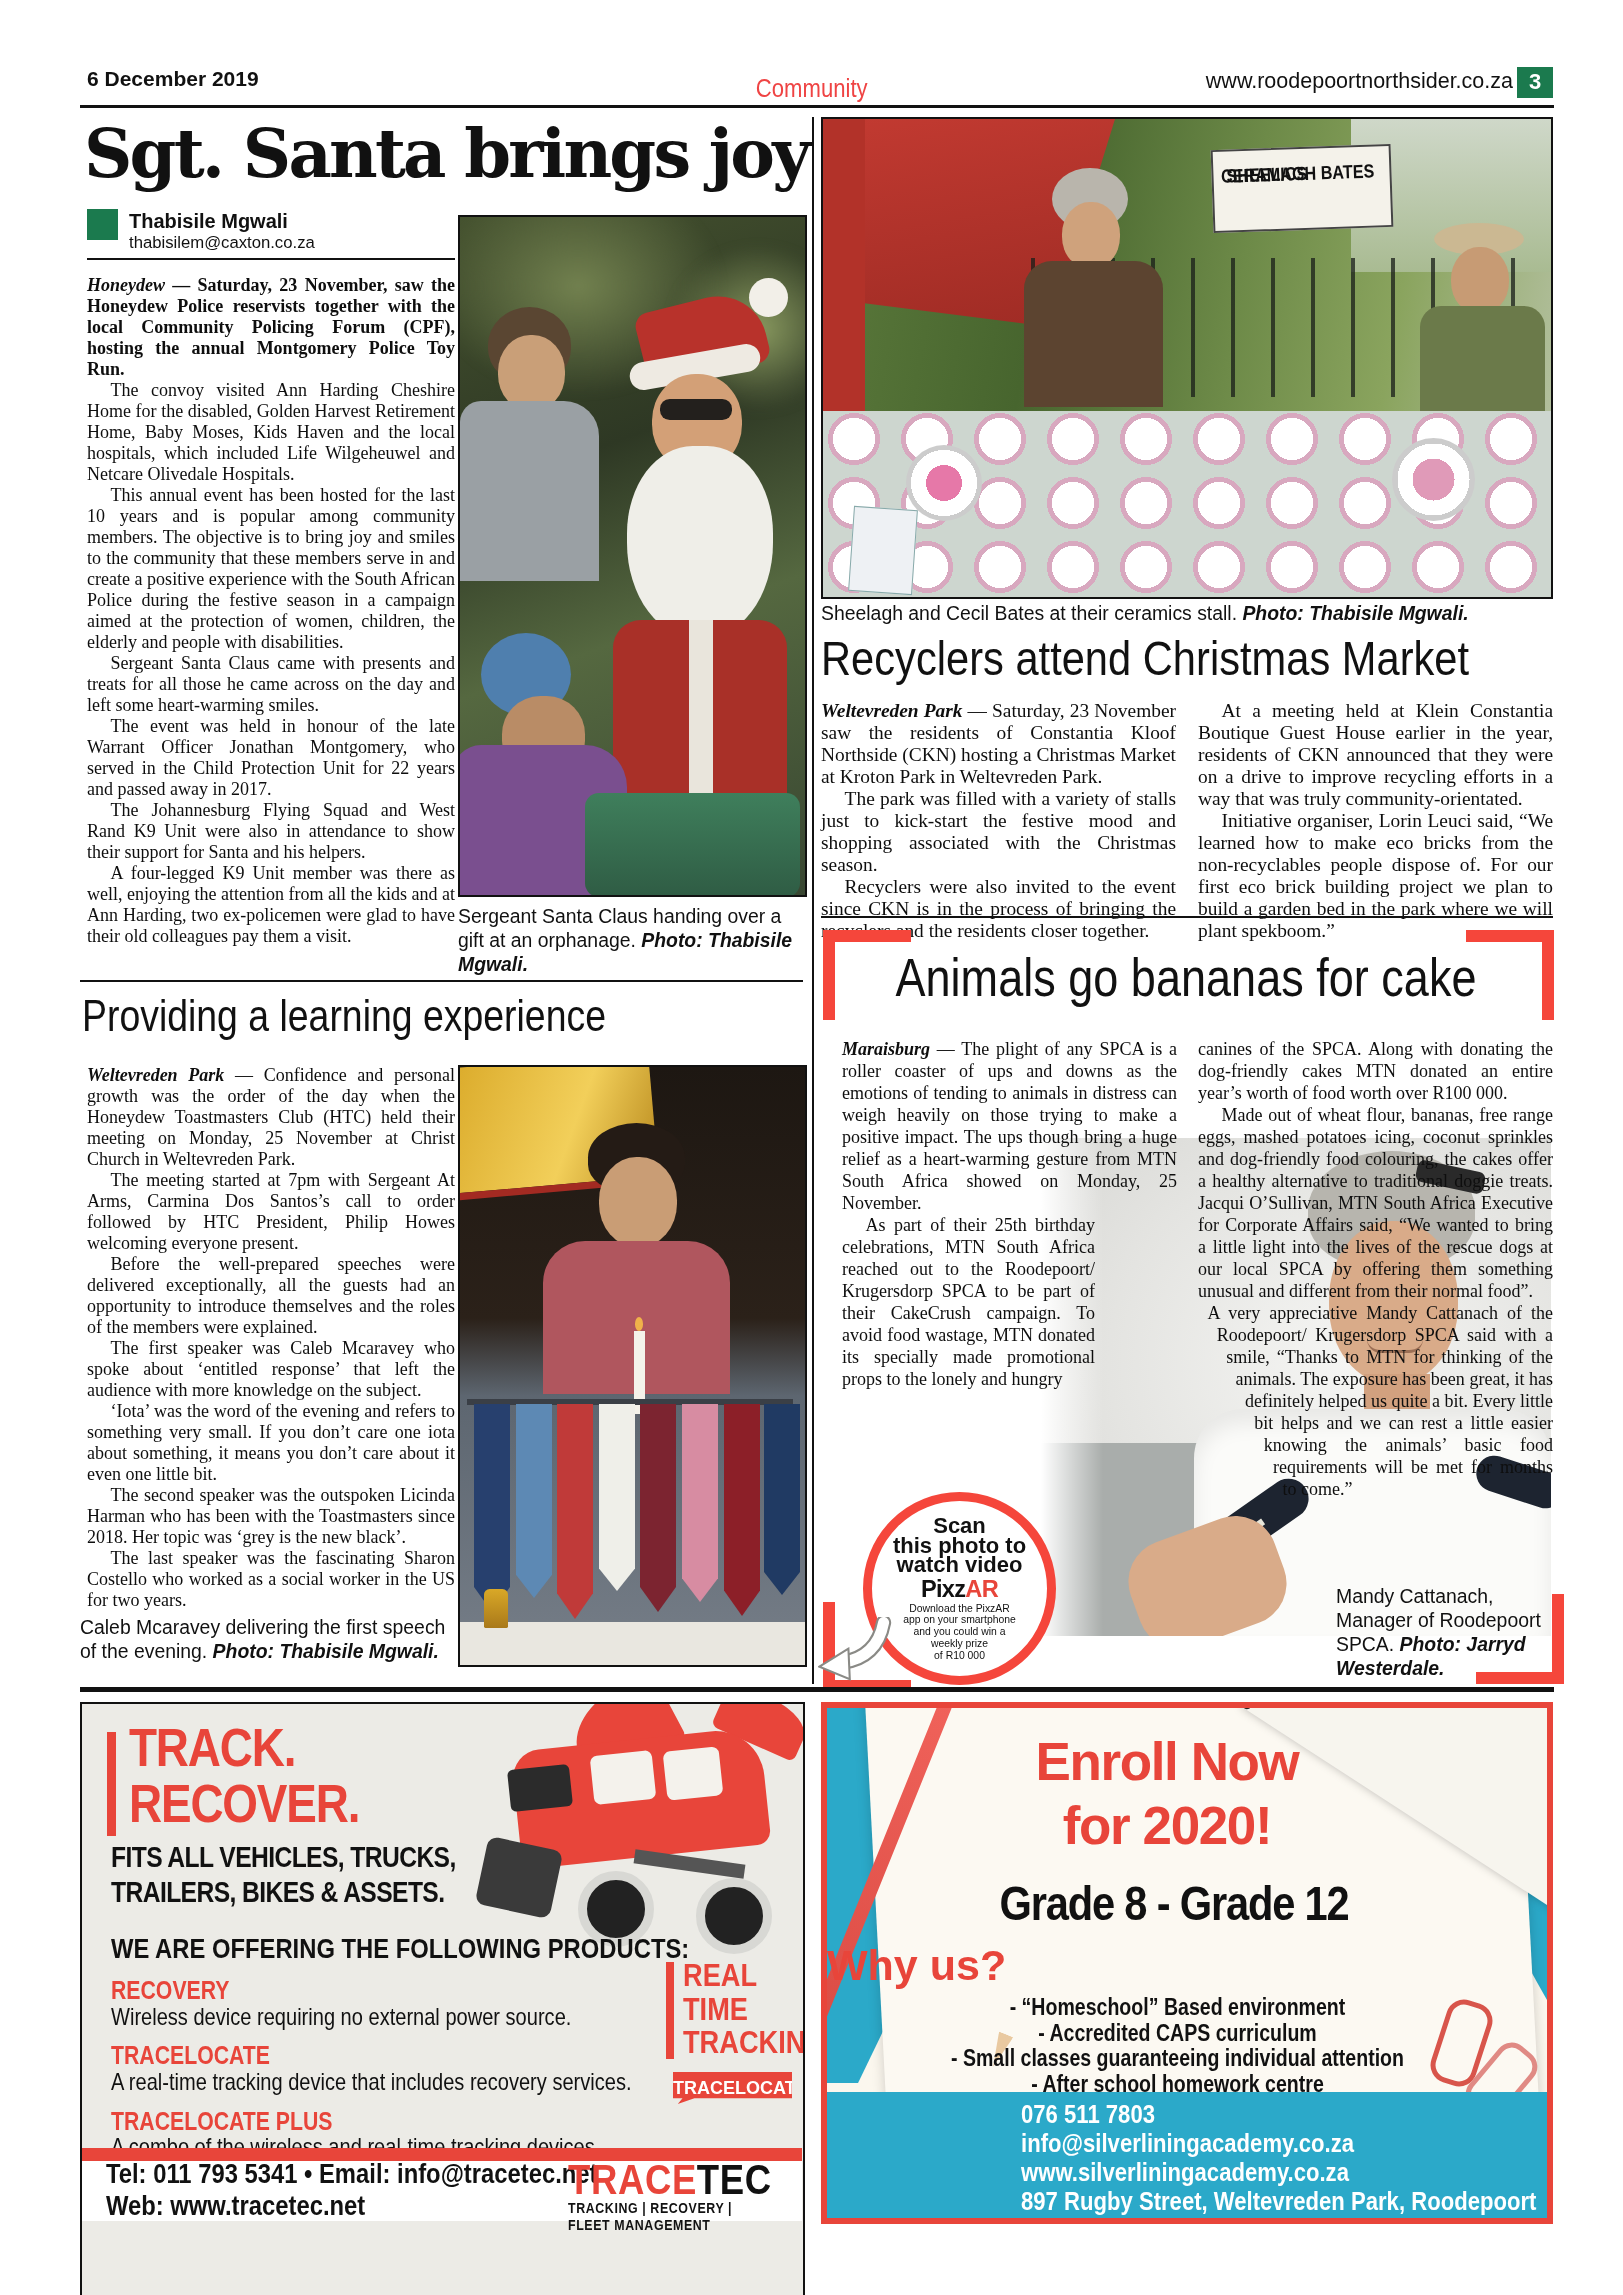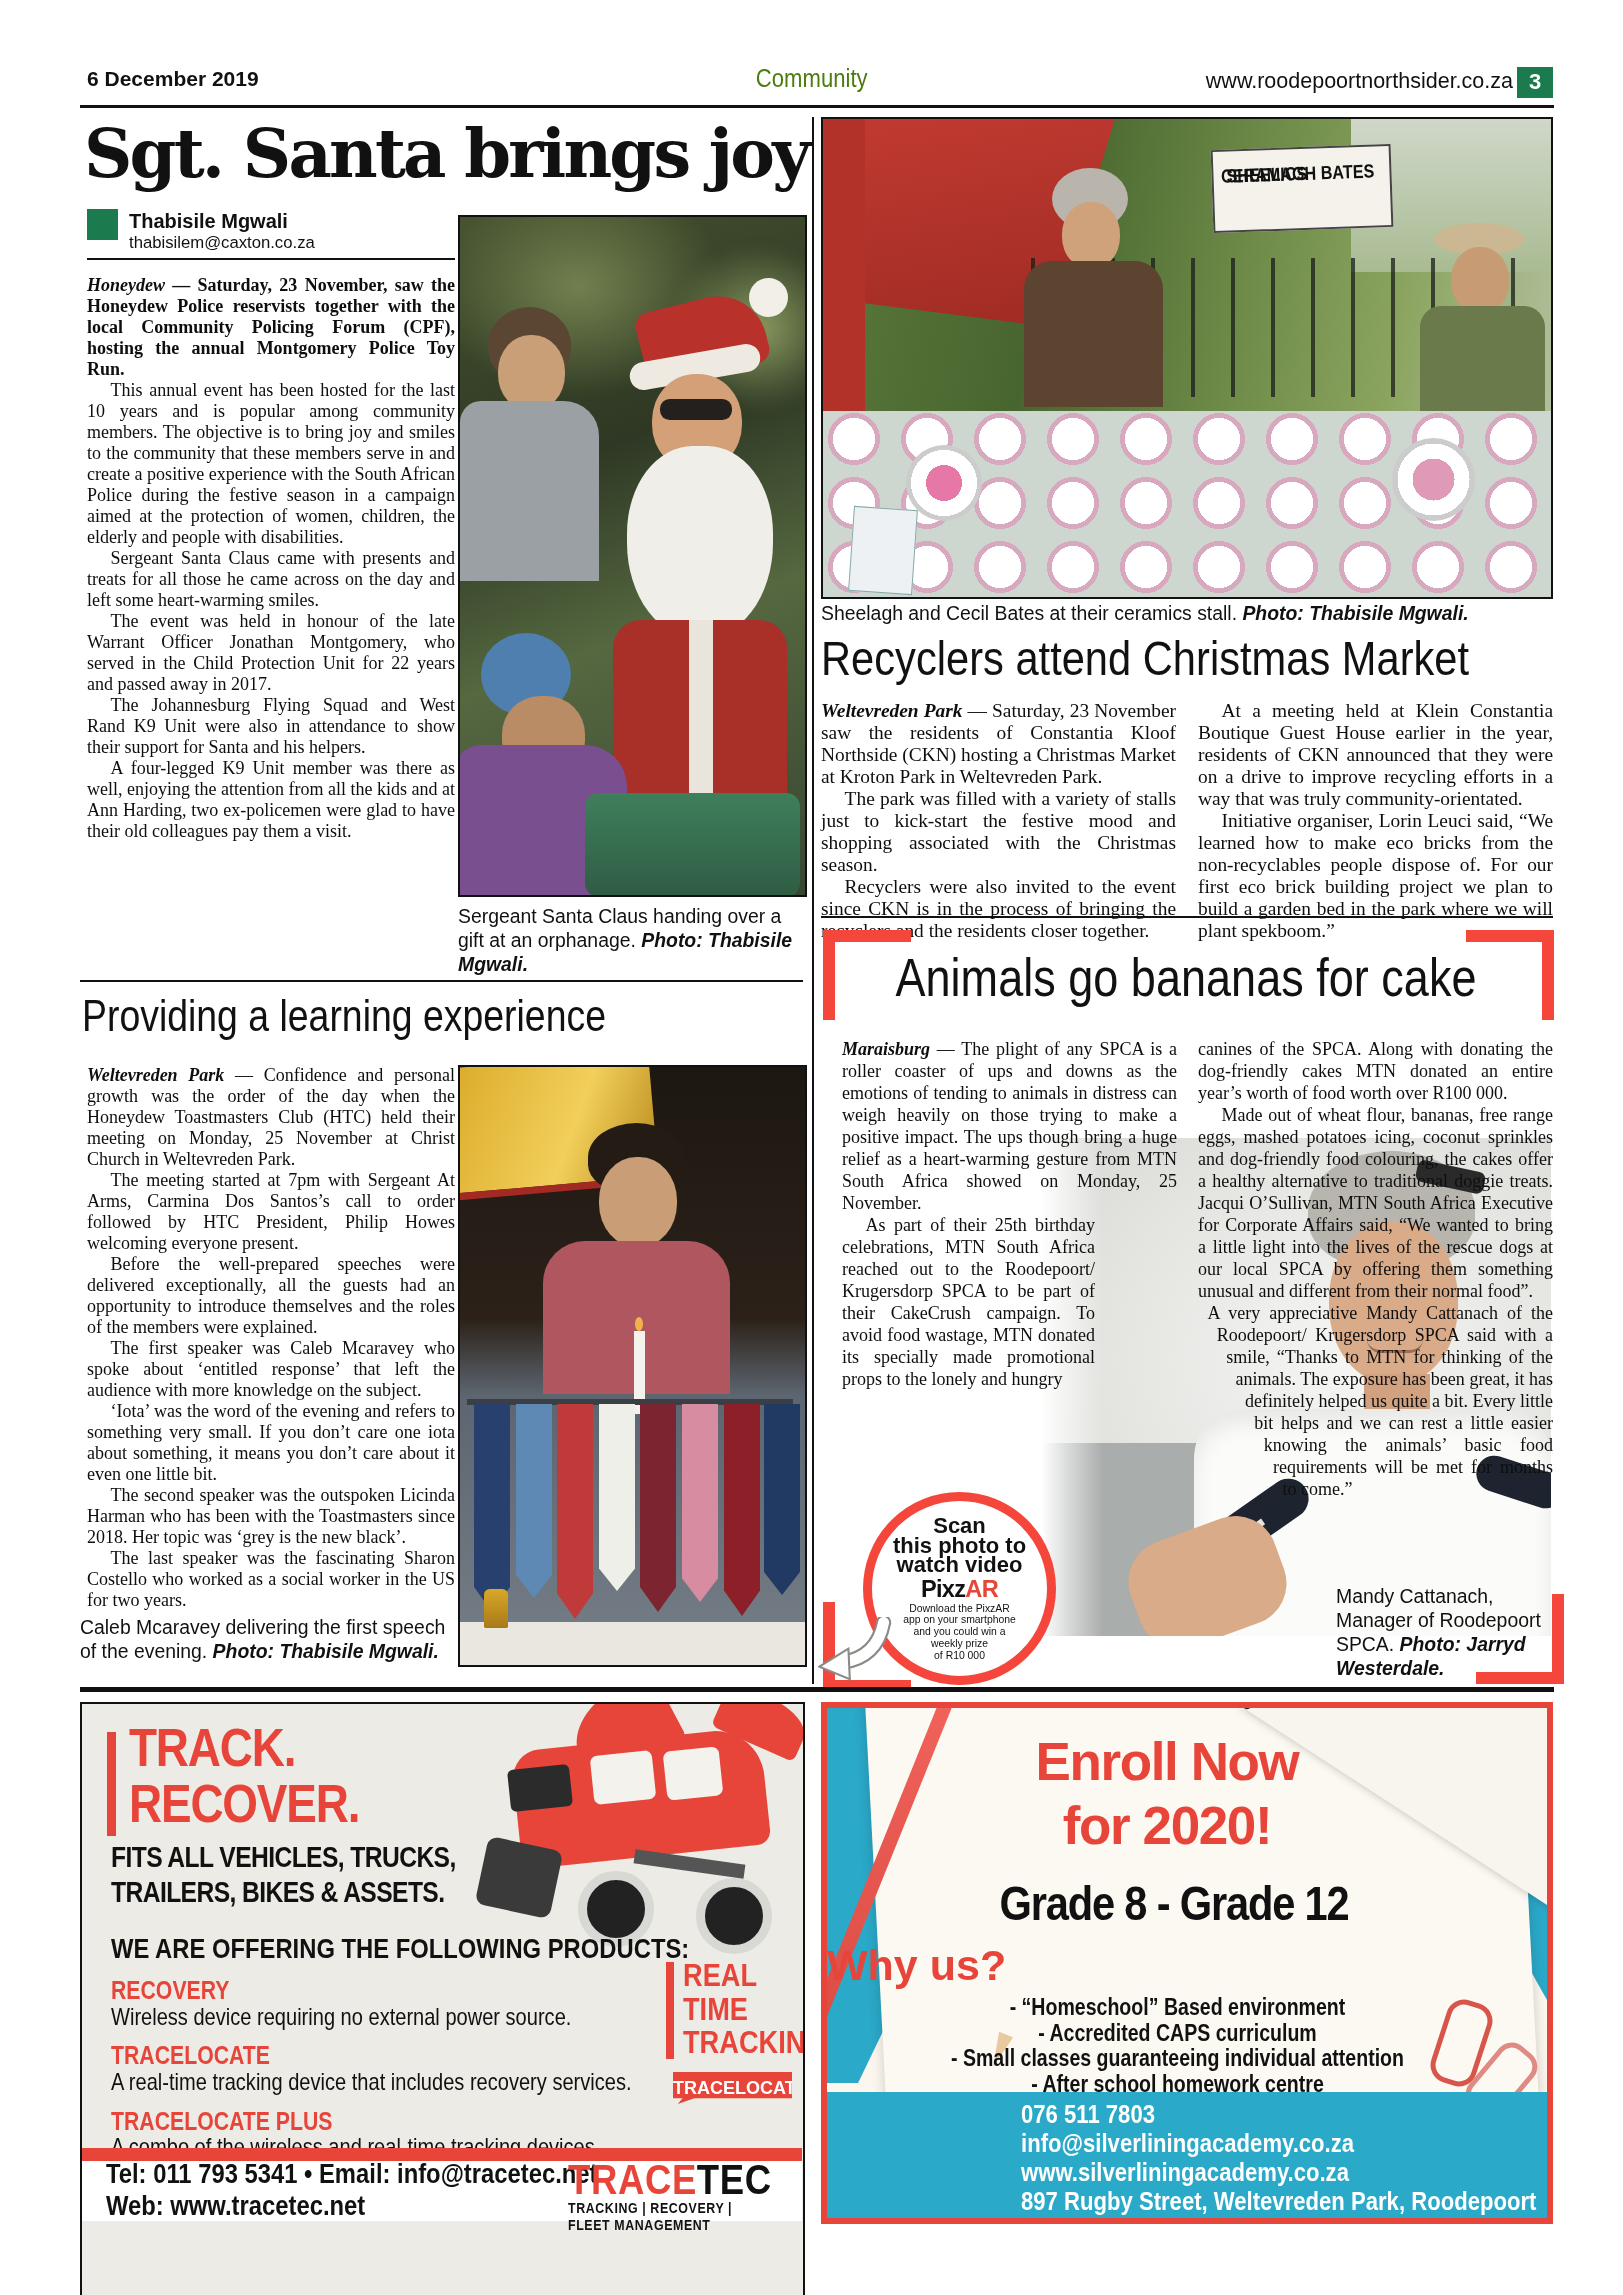--- a/index.html
+++ b/index.html
@@ -1,21 +1,21 @@
 <!DOCTYPE html>
 <html style="font-size:11px"><head>
 <meta charset="utf-8">
 <style>
   html,body{margin:0;padding:0;background:#e8e8e8;}
   .page{position:relative;width:1624px;height:2295px;background:#ffffff;overflow:hidden;
         font-family:"Liberation Sans",sans-serif;color:#111;}
   .abs{position:absolute;}
   
   .hdr-date{font:bold 21px/23.6px "Liberation Sans",sans-serif;}
-  .hdr-section{font:26px/29px "Liberation Sans",sans-serif;color:#4d7c0f;}
+  .hdr-section{font:26px/29px "Liberation Sans",sans-serif;color:#ef4444;margin-top:10px;}
   .hdr-url{font:21.5px/24px "Liberation Sans",sans-serif;}
   .pagebox{background:#1b7a4e;color:#fff;font:bold 22px/30.5px "Liberation Sans",sans-serif;
            width:36px;height:30.5px;text-align:center;}
   .rule{background:#111;}
   .slab{font-family:"DejaVu Serif",serif;font-weight:bold;font-size:67px;line-height:69px;
         letter-spacing:-2.8px;white-space:nowrap;}
   .hl{font-family:"Liberation Sans",sans-serif;font-weight:400;color:#111;white-space:nowrap;}
   .cond{display:inline-block;transform:scaleX(.85);transform-origin:0 50%;}
   .condC{display:block;transform:scaleX(.85);transform-origin:50% 50%;text-align:center;white-space:nowrap;}
   .body{font-family:"Liberation Serif",serif;text-align:justify;color:#0e0e0e;}
@@ -90,20 +90,21 @@
   <div class="abs rule" style="left:812px;top:117px;width:2.1px;height:1567px;"></div>
 
   <div class="abs slab" style="left:84px;top:119px;">Sgt. Santa brings joy</div>
   <div class="abs" style="left:87px;top:209px;width:30.5px;height:30.5px;background:#1b7a4e;"></div>
   <div class="abs byname" style="left:129px;top:210px;">Thabisile Mgwali</div>
   <div class="abs byemail" style="left:129px;top:232px;">thabisilem@caxton.co.za</div>
   <div class="abs rule" style="left:87px;top:258px;width:368px;height:2.1px;"></div>
 
   <div class="abs body sm" style="left:87px;top:275px;width:368px;">
     <p style="font-weight:bold;"><span class="lead-loc">Honeydew</span><span> — Saturday, 23 November, saw the Honeydew Police reservists together with the local Community Policing Forum (CPF), hosting the annual Montgomery Police Toy Run.</span></p>
+    <p class="ind">The convoy visited Ann Harding Cheshire Home for the disabled, Golden Harvest Retirement Home, Baby Moses, Kids Haven and the local hospitals, which included Life Wilgeheuwel and Netcare Olivedale Hospitals.</p>
     <p class="ind">This annual event has been hosted for the last 10 years and is popular among community members. The objective is to bring joy and smiles to the community that these members serve in and create a positive experience with the South African Police during the festive season in a campaign aimed at the protection of women, children, the elderly and people with disabilities.</p>
     <p class="ind">Sergeant Santa Claus came with presents and treats for all those he came across on the day and left some heart-warming smiles.</p>
     <p class="ind">The event was held in honour of the late Warrant Officer Jonathan Montgomery, who served in the Child Protection Unit for 22 years and passed away in 2017.</p>
     <p class="ind">The Johannesburg Flying Squad and West Rand K9 Unit were also in attendance to show their support for Santa and his helpers.</p>
     <p class="ind">A four-legged K9 Unit member was there as well, enjoying the attention from all the kids and at Ann Harding, two ex-policemen were glad to have their old colleagues pay them a visit.</p>
   </div>
 
   <div class="photo" style="left:458px;top:215px;width:345px;height:678px;background:linear-gradient(160deg,#45522f 0%,#2e3824 35%,#556840 60%,#384631 100%);">
     <div style="left:-28px;top:-42px;width:292px;height:222px;background:radial-gradient(closest-side,#72814f,transparent);filter:blur(4.2px);"></div>
     <div style="left:208px;top:28px;width:180px;height:167px;background:radial-gradient(closest-side,#8a9a60,transparent);filter:blur(5.6px);"></div>

